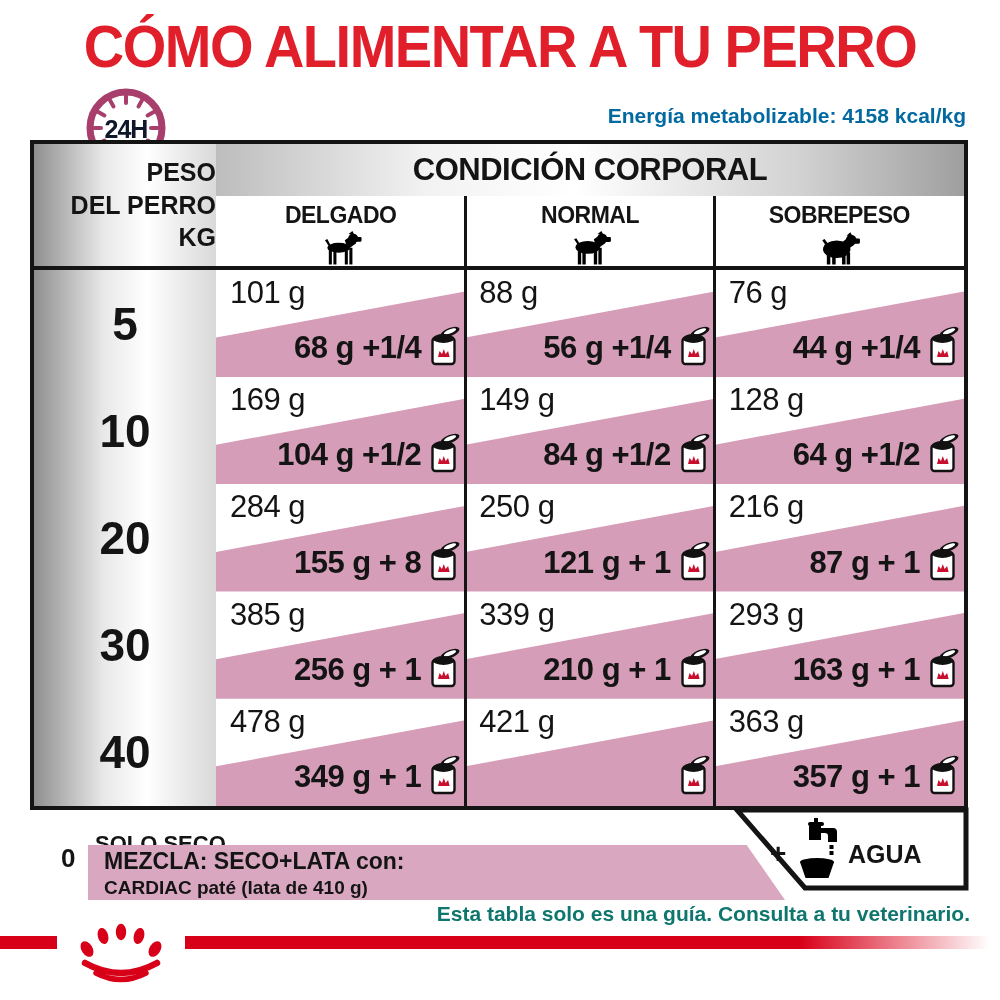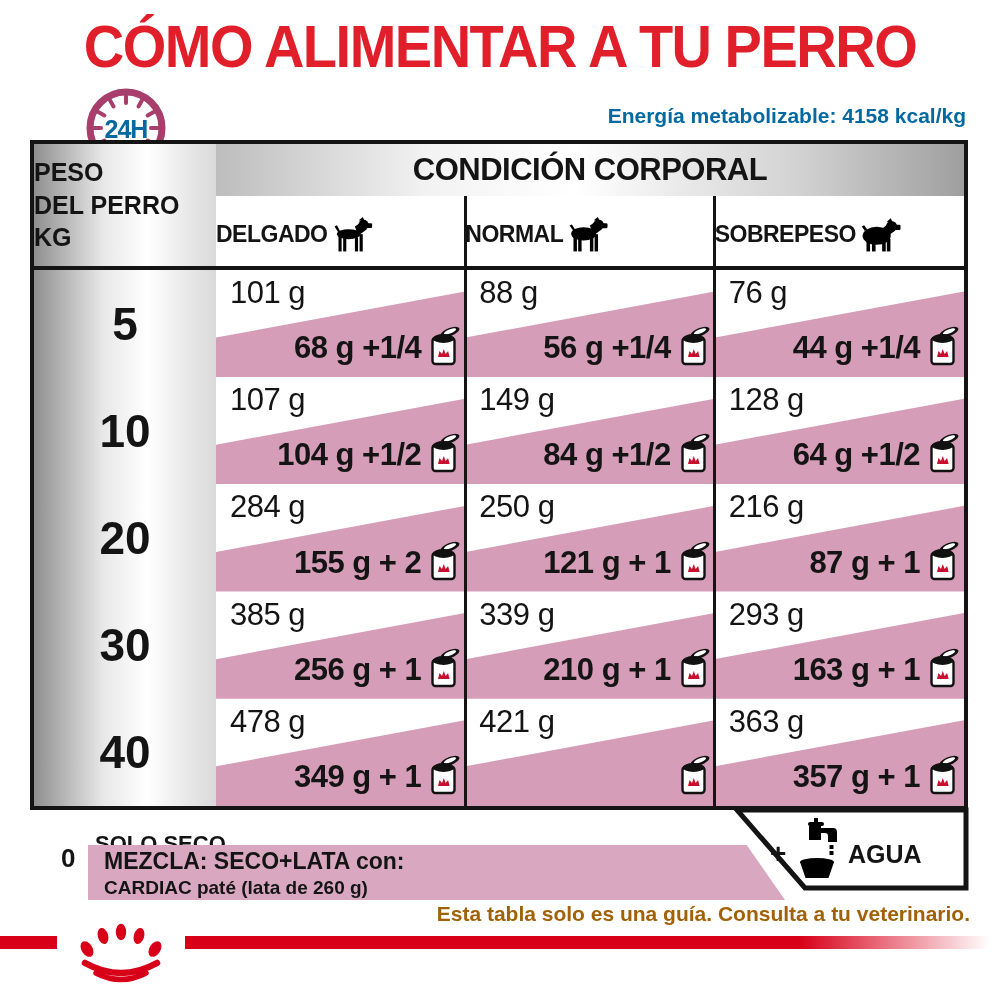--- a/index.html
+++ b/index.html
@@ -12,49 +12,49 @@
   .title {
     position:absolute; top:14px; left:0; right:0; text-align:center;
     font-size:56px; font-weight:800; letter-spacing:-1.5px;
     color:var(--title_red); transform:scaleY(1.06); white-space:nowrap;
   }
   
   .clock { position:absolute; left:82px; top:84px; width:88px; height:88px; z-index:0; }
   .clock svg { position:absolute; inset:0; }
   .clock .clock-label {
     position:absolute; left:0; right:0; top:31px; text-align:center;
-    font-size:25px; font-weight:800; color:#0369a1; letter-spacing:-1px;
+    font-size:25px; font-weight:800; color:#0f172a; letter-spacing:-1px;
   }
   
   .energy {
     position:absolute; top:104px; right:34px; font-size:21px; font-weight:700; color:#0369a1;
   }
   
   .table {
     position:absolute; left:30px; top:140px; width:938px; height:670px;
     border:4px solid var(--ink); background:#fff; z-index:1;
   }
   .weight-strip {
     position:absolute; left:0; top:0; width:182px; height:100%;
     background:linear-gradient(90deg,#8f8f8f 0%,#e8e8e8 38%,#ffffff 62%,#d9d9d9 100%);
   }
   .thead { position:absolute; left:0; top:0; right:0; height:126px; border-bottom:4px solid var(--ink); }
   .weight-head {
     position:absolute; left:0; top:0; width:182px; height:100%;
-    display:flex; flex-direction:column; justify-content:center; align-items:flex-start;
+    display:flex; flex-direction:column; justify-content:center; align-items:flex-end;
     font-size:25px; font-weight:800; line-height:1.3; text-align:center;
   }
   .cond-band {
     position:absolute; left:182px; right:0; top:0; height:52px;
     background:linear-gradient(90deg,#bdbdbd 0%,#f2f2f2 28%,#ffffff 48%,#d2d2d2 78%,#9f9f9f 100%);
     display:flex; justify-content:center; align-items:center;
     font-size:31px; font-weight:800; letter-spacing:-0.5px;
   }
   .sub-heads { position:absolute; left:182px; right:0; top:52px; bottom:0; display:flex; }
-  .sub-head { flex:1; display:flex; flex-direction:row; align-items:center; padding-top:6px; }
+  .sub-head { flex:1; display:flex; flex-direction:column; align-items:center; padding-top:6px; }
   .sub-head .col-label { font-size:23px; font-weight:800; letter-spacing:-0.5px; }
   .sub-head svg { margin-top:2px; }
   .vdiv { position:absolute; top:52px; bottom:0; width:3px; background:var(--ink); z-index:3; }
   .vdiv.d1 { left:430px; } .vdiv.d2 { left:679px; }
   .tbody { position:absolute; left:0; top:126px; right:0; bottom:0; display:flex; flex-direction:column; }
   .trow { flex:1; position:relative; display:flex; }
   .weight-cell {
     width:182px; display:flex; justify-content:center; align-items:center;
     font-size:46px; font-weight:800;
   }
@@ -81,21 +81,21 @@
     clip-path:polygon(0 0, 94.5% 0, 100% 100%, 0 100%);
     padding:3px 0 0 16px;
   }
   .legend-band .mix-title { font-size:23px; font-weight:800; }
   .legend-band .mix-sub { font-size:19px; font-weight:700; margin-top:2px; }
   .agua-shape { position:absolute; left:731px; top:804px; width:239px; height:92px; z-index:2; }
   .agua-plus { position:absolute; left:770px; top:838px; font-size:28px; font-weight:800; z-index:3; }
   .agua-tap { position:absolute; left:796px; top:818px; width:44px; height:68px; z-index:3; }
   .agua-label { position:absolute; left:848px; top:840px; font-size:25px; font-weight:800; z-index:3; }
   
-  .note { position:absolute; right:30px; top:902px; font-size:21px; font-weight:700; color:#a16207; }
+  .note { position:absolute; right:30px; top:902px; font-size:21px; font-weight:700; color:#0f766e; }
   .redbar {
     position:absolute; left:0; top:936px; width:1000px; height:13px;
     background:linear-gradient(90deg, var(--bar_red) 0%, var(--bar_red) 80%, rgba(216,0,25,0) 99%);
   }
   .logo-box {
     position:absolute; left:57px; top:920px; width:128px; height:72px; background:#fff;
     display:flex; justify-content:center; align-items:flex-start; z-index:2;
   }
   .logo-box svg { margin-top:2px; }
   .hidden-defs { position:absolute; width:0; height:0; overflow:hidden; }
@@ -269,21 +269,21 @@
               </svg>
           </div>
         </div>
       </div>
 
       <div class="trow">
         <div class="weight-cell">10</div>
         <div class="cells">
           <div class="cell">
             <div class="wedge"></div>
-            <div class="dry">107 g</div>
+            <div class="dry">169 g</div>
             <div class="mix">104 g +1/2</div>
             <svg class="can">
                 <use href="#sym-can"></use>
               </svg>
           </div>
           <div class="cell">
             <div class="wedge"></div>
             <div class="dry">149 g</div>
             <div class="mix">84 g +1/2</div>
             <svg class="can">
@@ -300,21 +300,21 @@
           </div>
         </div>
       </div>
 
       <div class="trow">
         <div class="weight-cell">20</div>
         <div class="cells">
           <div class="cell">
             <div class="wedge"></div>
             <div class="dry">284 g</div>
-            <div class="mix">155 g + 2</div>
+            <div class="mix">155 g + 8</div>
             <svg class="can">
                 <use href="#sym-can"></use>
               </svg>
           </div>
           <div class="cell">
             <div class="wedge"></div>
             <div class="dry">250 g</div>
             <div class="mix">121 g + 1</div>
             <svg class="can">
                 <use href="#sym-can"></use>
@@ -390,21 +390,21 @@
         </div>
       </div>
 
     </div>
   </div>
 
   <div class="legend-dry">SOLO SECO</div>
   <div class="legend-zero">0</div>
   <div class="legend-band">
     <div class="mix-title">MEZCLA: SECO+LATA con:</div>
-    <div class="mix-sub">CARDIAC paté (lata de 260 g)</div>
+    <div class="mix-sub">CARDIAC paté (lata de 410 g)</div>
   </div>
   <svg class="agua-shape" viewBox="0 0 239 92">
     <polygon points="6,6 235,6 235,84 74,84" fill="#fff" stroke="var(--ink)" stroke-width="5"></polygon>
   </svg>
   <div class="agua-plus">+</div>
   <svg class="agua-tap">
       <use href="#sym-tap"></use>
     </svg>
   <div class="agua-label">AGUA</div>
 

